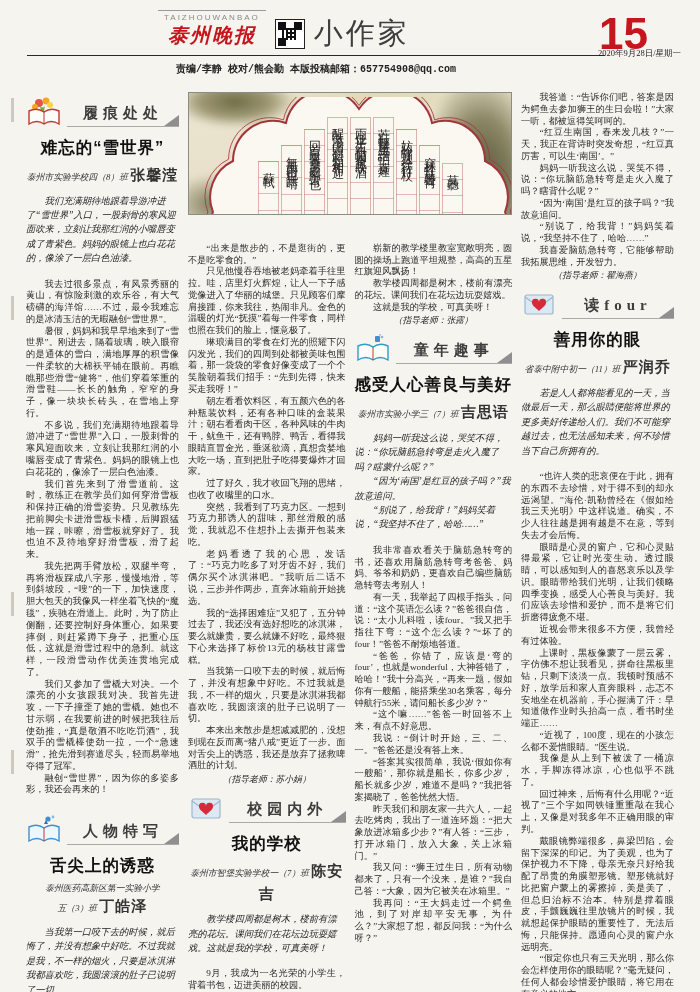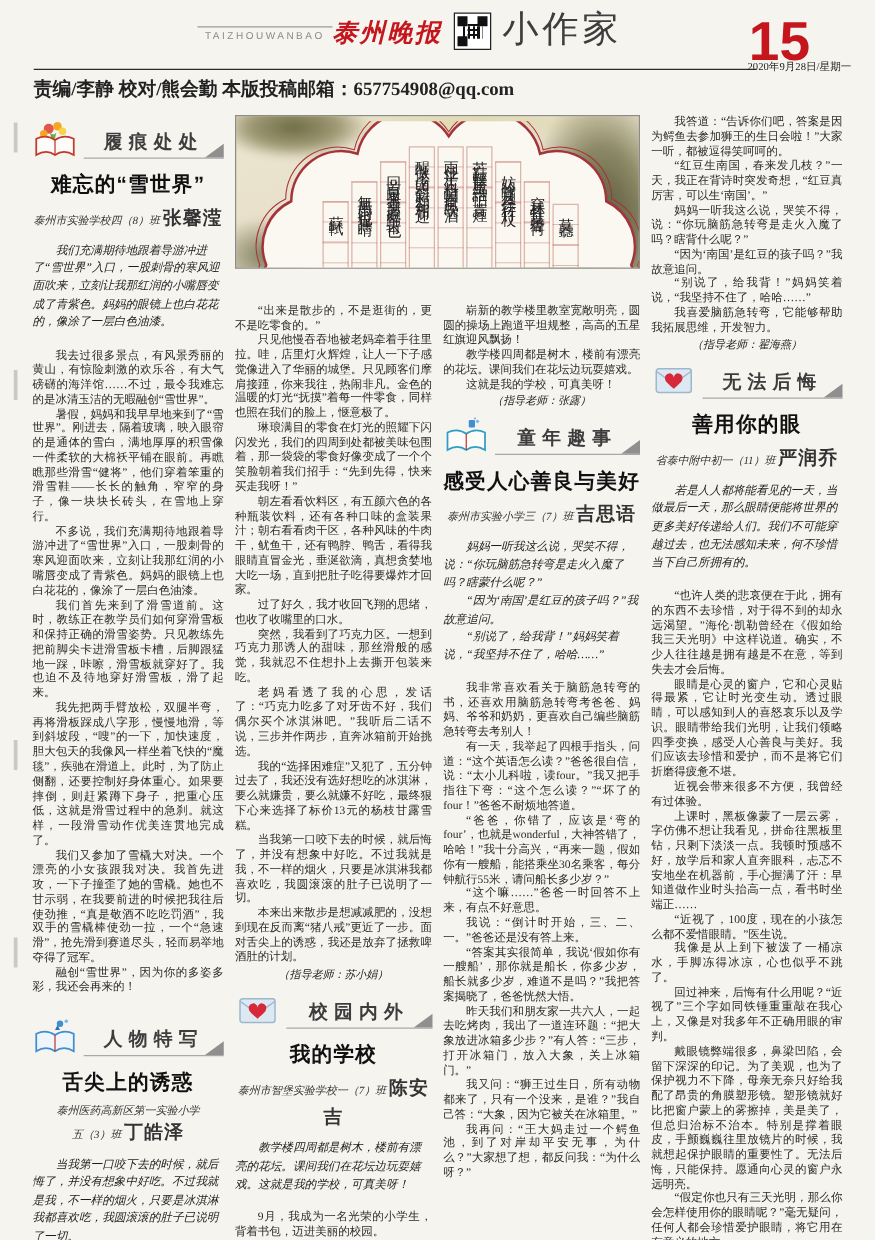--- a/index.html
+++ b/index.html
@@ -1,37 +1,37 @@
 <!DOCTYPE html>
 <html><head>
 <meta charset="utf-8">
 <style>
   html,body{margin:0;padding:0;background:#e9e7e2;}
   .page{position:relative;width:700px;height:992px;background:#f6f4ef;overflow:hidden;
         font-family:"Liberation Serif",serif;color:#2e2e2e;}
   
   .header{position:relative;height:88px;}
   .mast{position:absolute;left:158px;top:10px;display:flex;align-items:flex-end;gap:9px;}
-  .brand{display:flex;flex-direction:row;align-items:center;}
+  .brand{display:flex;flex-direction:column;align-items:center;}
   .brand-en{font-family:"Liberation Sans",sans-serif;font-size:8px;letter-spacing:2px;color:#8a8a8a;
             border-bottom:0;border-top:1px solid #9a9a9a;padding:2px 6px 0 6px;}
   .brand-cn{font-size:20px;font-weight:bold;font-style:italic;color:#c4161c;letter-spacing:2px;}
   .qr{width:28px;height:28px;background:#fff;border:1px solid #222;position:relative;}
   .qr:before{content:"";position:absolute;inset:2px;
      background:
        linear-gradient(#111,#111) 0 0/8px 8px no-repeat,
        linear-gradient(#111,#111) 100% 0/8px 8px no-repeat,
        linear-gradient(#111,#111) 0 100%/8px 8px no-repeat,
        repeating-linear-gradient(90deg,#111 0 2px,transparent 2px 4px) 50% 55%/16px 10px no-repeat,
        repeating-linear-gradient(0deg,#111 0 2px,transparent 2px 4px) 60% 30%/10px 12px no-repeat;}
   .sec-name{font-family:"Liberation Sans",sans-serif;font-size:29px;font-weight:500;color:#3e3e3e;
             letter-spacing:3px;line-height:1;padding-bottom:1px;}
   .hrule{position:absolute;left:27px;top:55px;width:578px;border-top:1.5px solid #2b2b2b;}
-  .editline{position:absolute;left:27px;top:62px;width:578px;
-            font-family:Liberation Serif, serif;font-size:15px;font-weight:bold;color:#222;}
+  .editline{position:absolute;left:27px;top:62px;width:578px;text-align:center;
+            font-family:Liberation Mono, monospace;font-size:10px;font-weight:bold;color:#222;}
   .pageno{position:absolute;right:52px;top:12px;font-family:"Liberation Sans",sans-serif;
           font-size:44px;font-weight:bold;color:#c4161c;line-height:1;}
   .pagedate{position:absolute;right:2px;top:48px;font-size:8.5px;color:#222;width:100px;}
   
   .mark{position:absolute;left:11px;width:3px;height:24px;background:#ccc9c2;}
   
   .content{position:absolute;left:0;top:88px;right:0;bottom:0;padding:4px 26px 0 26px;
            display:flex;gap:9px;}
   .col{flex:1 1 0;min-width:0;}
   .mid{flex:2.12 1 0;display:flex;flex-direction:column;min-width:0;}
@@ -302,21 +302,21 @@
       </div>
       <div class="teacher">（指导老师：翟海燕）</div>
 
       <div class="sec">
         <svg class="icon" viewBox="0 0 36 31">
           <rect x="4" y="7" width="28" height="19" rx="2" fill="#dce9f3" stroke="#9db7cc" stroke-width="1.2"></rect>
           <path d="M4 9 L18 19 L32 9" fill="none" stroke="#9db7cc" stroke-width="1.2"></path>
           <path d="M18 23 C14 19 11 17.5 11 14.5 a3.5 3.5 0 0 1 7 -0.6 a3.5 3.5 0 0 1 7 0.6 c0 3 -3 4.5 -7 8.5 z" fill="#d6293a"></path>
         </svg>
         <div class="sec-line">
-          <span class="sec-title">无法后悔</span>
+          <span class="sec-title">读four</span>
           <i class="tri"></i>
         </div>
       </div>
 
       <div class="atitle">善用你的眼</div>
       <div class="byline">
         <span>省泰中附中初一（11）班</span>
         <b>严润乔</b>
       </div>
       <div class="intro">

